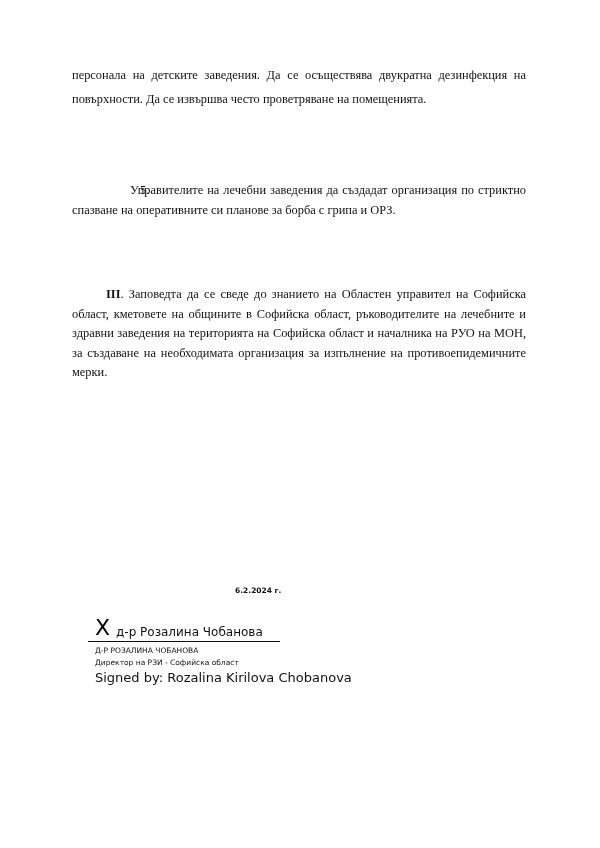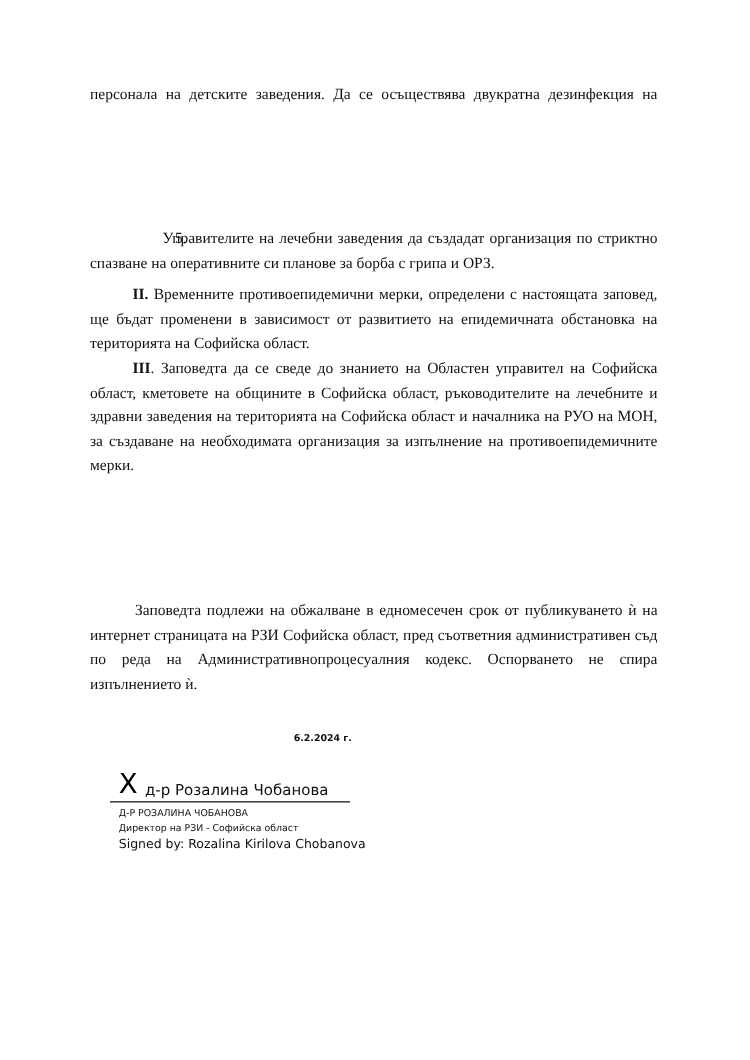--- a/index.html
+++ b/index.html
@@ -11,40 +11,39 @@
   .nolast { text-align-last:justify; }
   .b { font-weight:bold; }
   .num { display:inline-block; width:20px; }
   .sig { font-family:"DejaVu Sans", sans-serif; color:#111; }
   .sig-date { position:absolute; left:235px; top:558px; font-size:7.5px;font-weight:bold; }
   .sig-x { position:absolute; left:95px; top:588px; font-size:22px; font-family:"DejaVu Sans", sans-serif; line-height:24px; }
   .sig-name { position:absolute; left:116px; top:597px; font-size:12px; }
   .sig-line { position:absolute; left:88px; top:613px; width:192px; height:1px; background:#111; }
   .sig-l1 { position:absolute; left:95px; top:618px; font-size:7.5px; }
   .sig-l2 { position:absolute; left:95px; top:630px; font-size:7.5px; }
-  .sig-l3 { position:absolute; left:95px; top:642px; font-size:10px; }
+  .sig-l3 { position:absolute; left:95px; top:642px; font-size:13px; }
 </style>
 </head>
 <body>
 
 <div class="page">
 
   <p class="p text nolast" style="top:38px;">персонала на детските заведения. Да се осъществява двукратна дезинфекция на</p>
+  <p class="p text" style="top:62px;">повърхности. Да се извършва често проветряване на помещенията.</p>
 
 
   <p class="p text indent" style="top:153px;"><span class="num">5.</span> <span>Управителите на лечебни заведения да създадат организация по стриктно спазване на оперативните си планове за борба с грипа и ОРЗ.</span></p>
 
-  <p class="p text indent" style="top:198px;"><span class="b">II.</span> <span>Временните противоепидемични мерки, определени с настоящата заповед, ще бъдат променени в зависимост от развитието на епидемичната обстановка на територията на Софийска област.</span></p>
 
   <p class="p text indent" style="top:257px;"><span class="b">III</span><span>. Заповедта да се сведе до знанието на Областен управител на Софийска област, кметовете на общините в Софийска област, ръководителите на лечебните и здравни заведения на територията на Софийска област и началника на РУО на МОН, за създаване на необходимата организация за изпълнение на противоепидемичните мерки.</span></p>
 
 
 
 
-  <p class="p text" style="top:451px; text-indent:36px;">Заповедта подлежи на обжалване в едномесечен срок от публикуването ѝ на интернет страницата на РЗИ Софийска област, пред съответния административен съд по реда на Административнопроцесуалния кодекс. Оспорването не спира изпълнението ѝ.</p>
 
   <div class="sig sig-date">6.2.2024 г.</div>
   <div class="sig-x">X</div>
   <div class="sig sig-name">д-р Розалина Чобанова</div>
   <div class="sig-line"></div>
   <div class="sig sig-l1">Д-Р РОЗАЛИНА ЧОБАНОВА</div>
   <div class="sig sig-l2">Директор на РЗИ - Софийска област</div>
   <div class="sig sig-l3">Signed by: Rozalina Kirilova Chobanova</div>
 
 </div>

